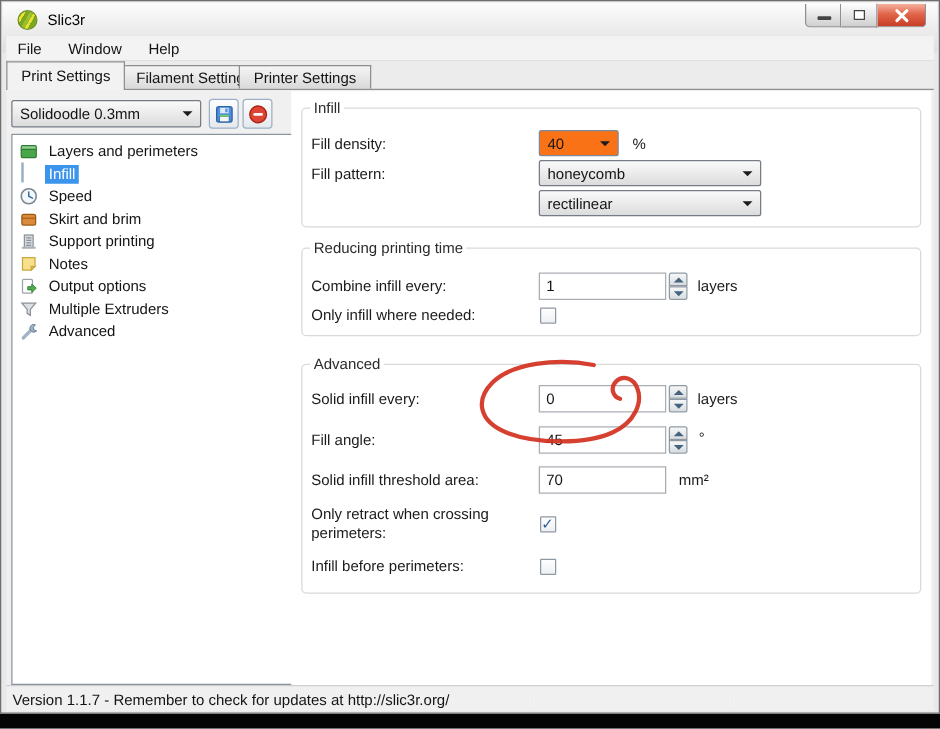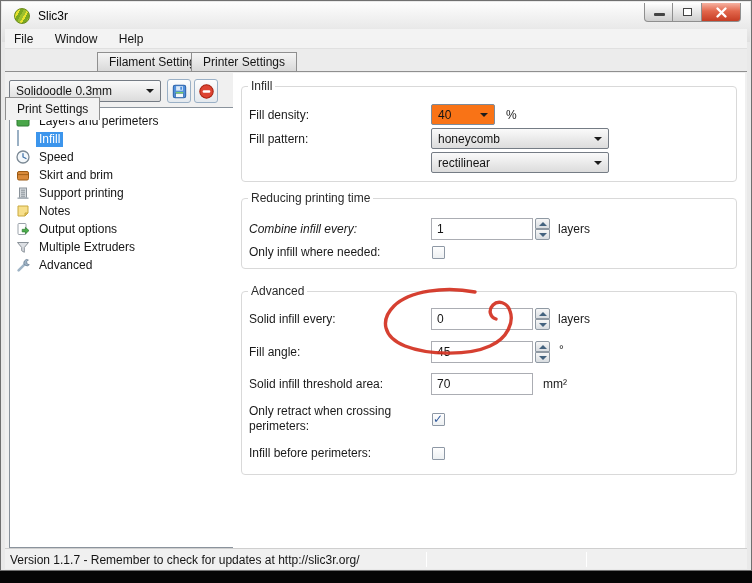--- a/index.html
+++ b/index.html
@@ -121,21 +121,21 @@
       </div>
     </div>
 
     <div class="menubar">
       <span class="menu-item">File</span>
       <span class="menu-item">Window</span>
       <span class="menu-item">Help</span>
     </div>
 
     <div class="tabbar">
-      <div class="tab active" style="left:0;margin-top:48px;">Print Settings</div>
+      <div class="tab active" style="left:0;">Print Settings</div>
       <div class="tab" style="left:92px;">Filament Settings</div>
       <div class="tab" style="left:186px;">Printer Settings</div>
     </div>
 
     <div class="page">
 
       <div class="combo preset-combo">
         <span>Solidoodle 0.3mm</span>
         <span class="arr"></span>
       </div>
@@ -253,21 +253,21 @@
         </div>
 
         <div class="combo" style="left:198px; top:79px; width:178px; height:21px;">
           <span>rectilinear</span>
           <span class="arr"></span>
         </div>
 
         <div class="group" style="top:125px; height:71px;">
           <span class="group-label">Reducing printing time</span>
         </div>
-        <span class="row-label" style="left:16px; top:149px;font-style:italic;">Combine infill every:</span>
+        <span class="row-label" style="left:16px; top:149px;">Combine infill every:</span>
         <input class="textbox" style="left: 198px; top: 145px; width: 102px;" value="1">
         <div class="spinner" style="left:302px; top:145px;">
           <div class="spin up">
               <i></i>
             </div>
           <div class="spin down">
               <i></i>
             </div>
         </div>
         <span class="unit" style="left:325px; top:149px;">layers</span>

